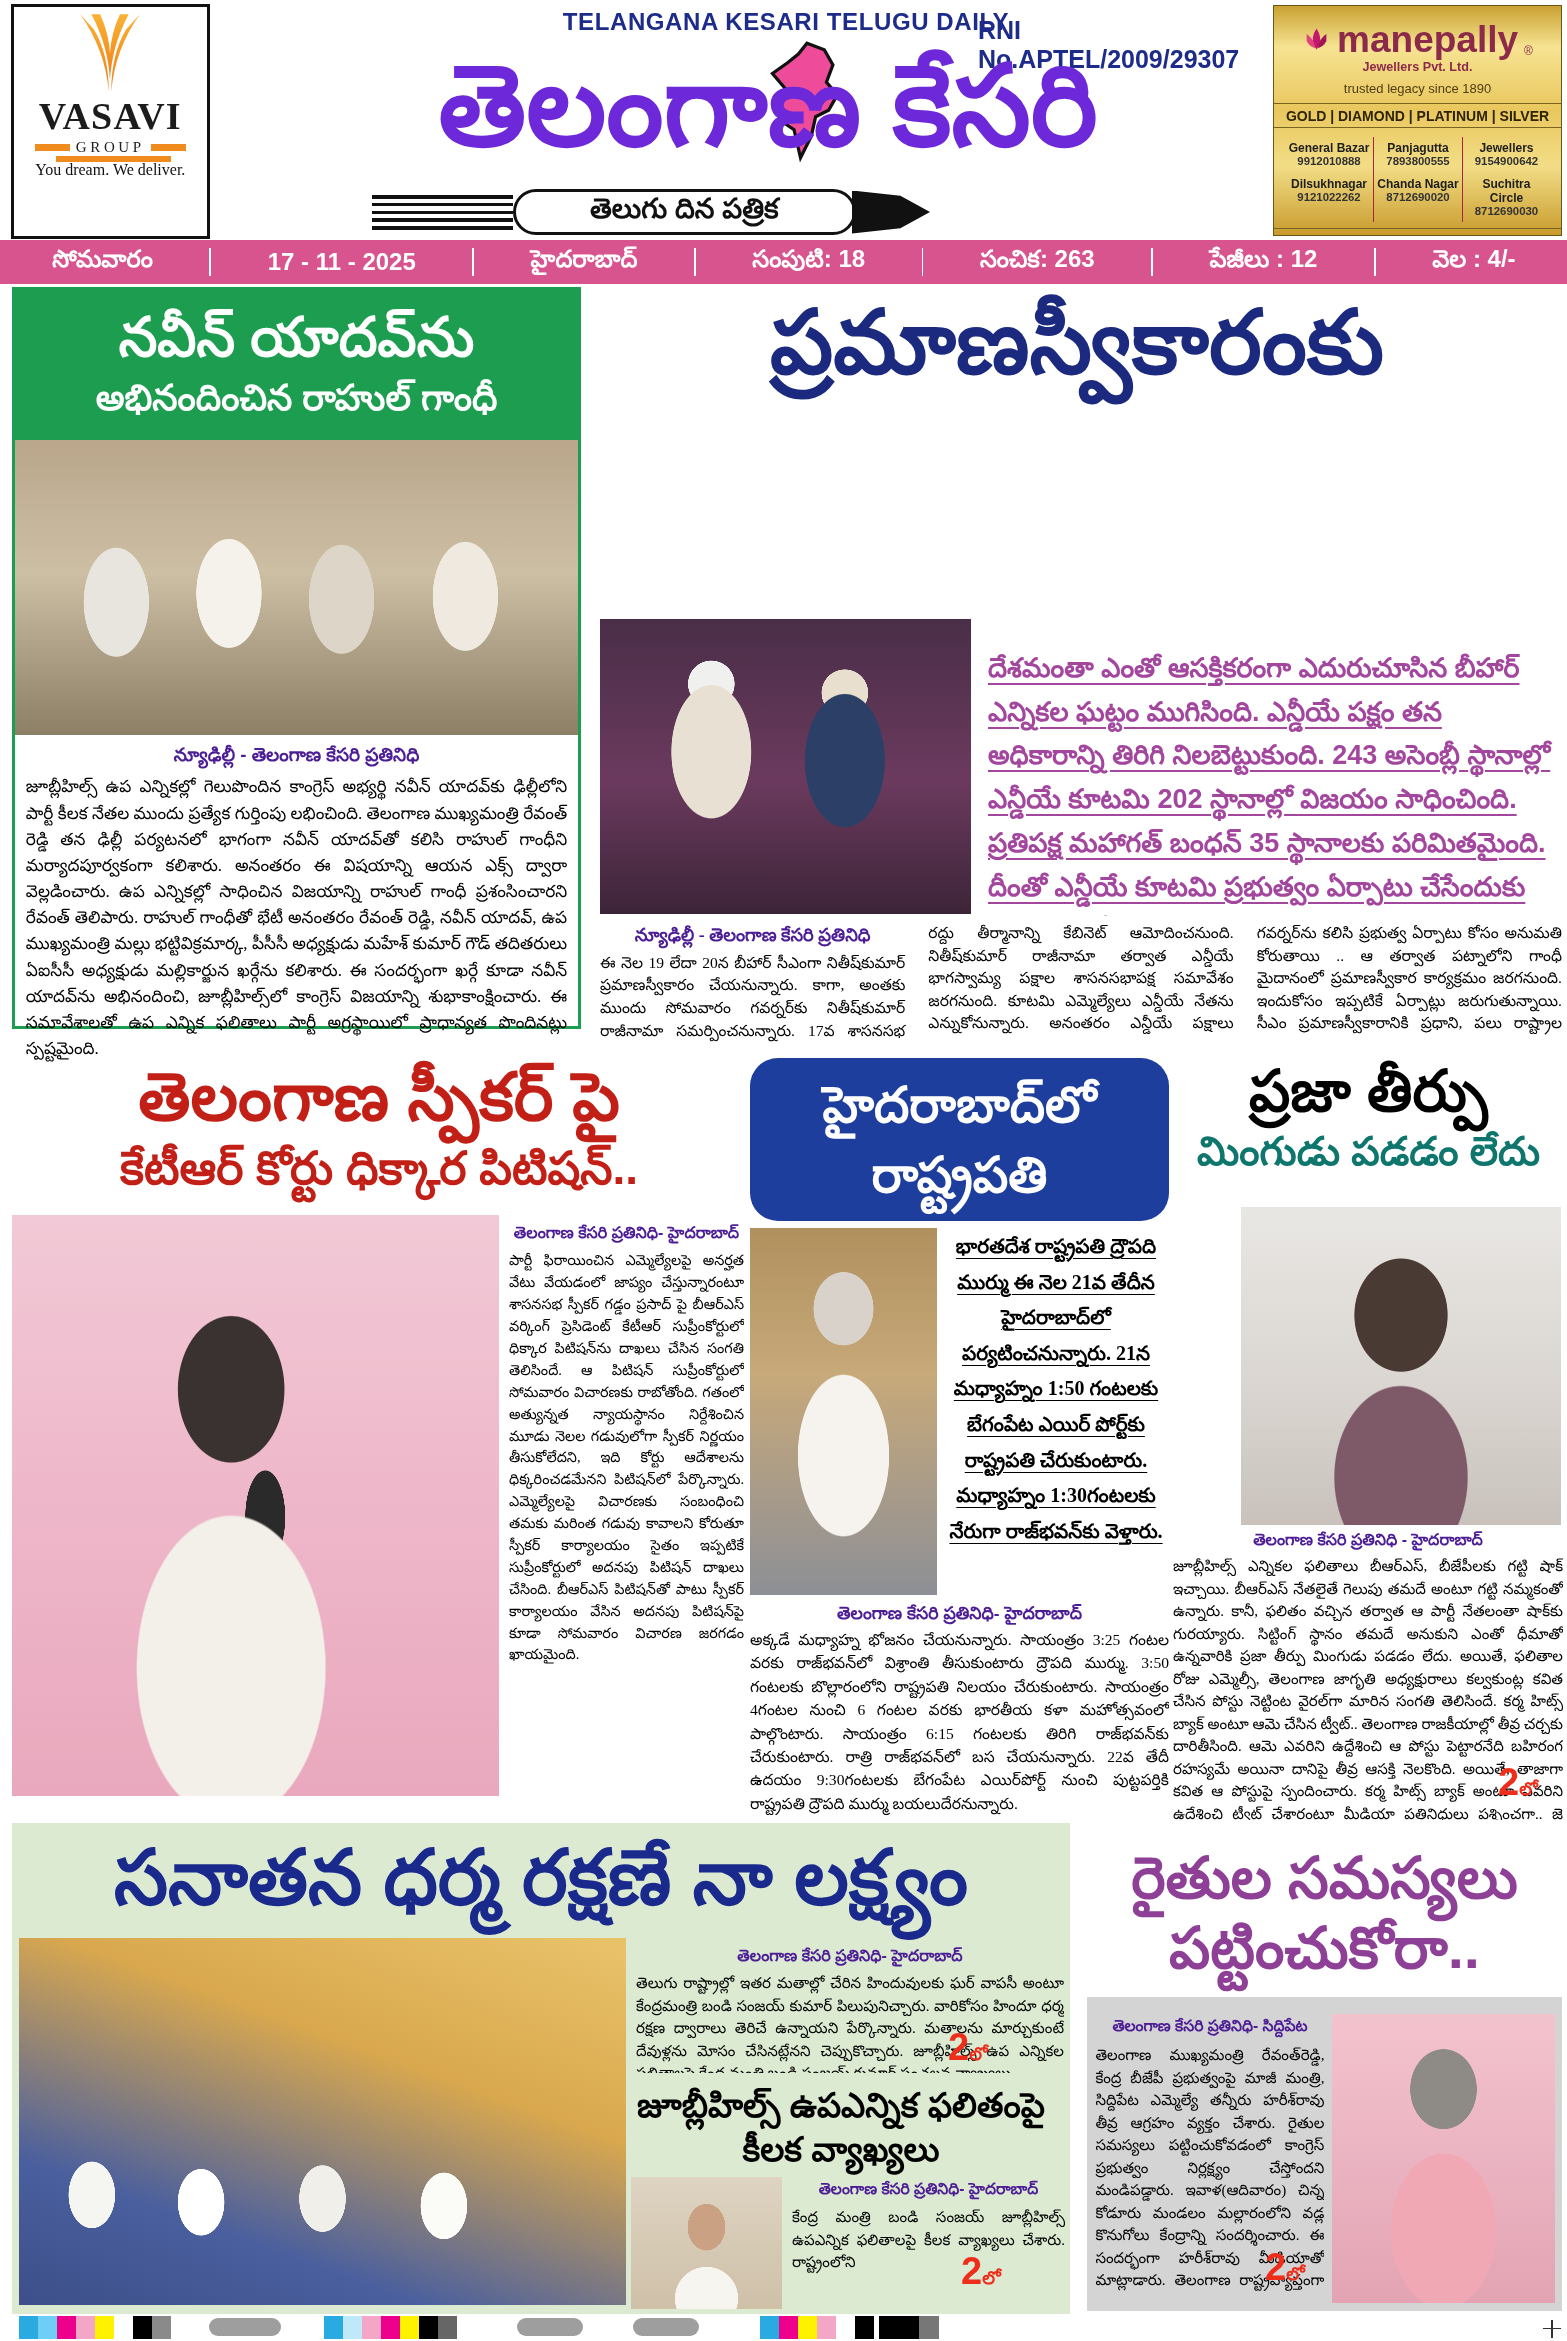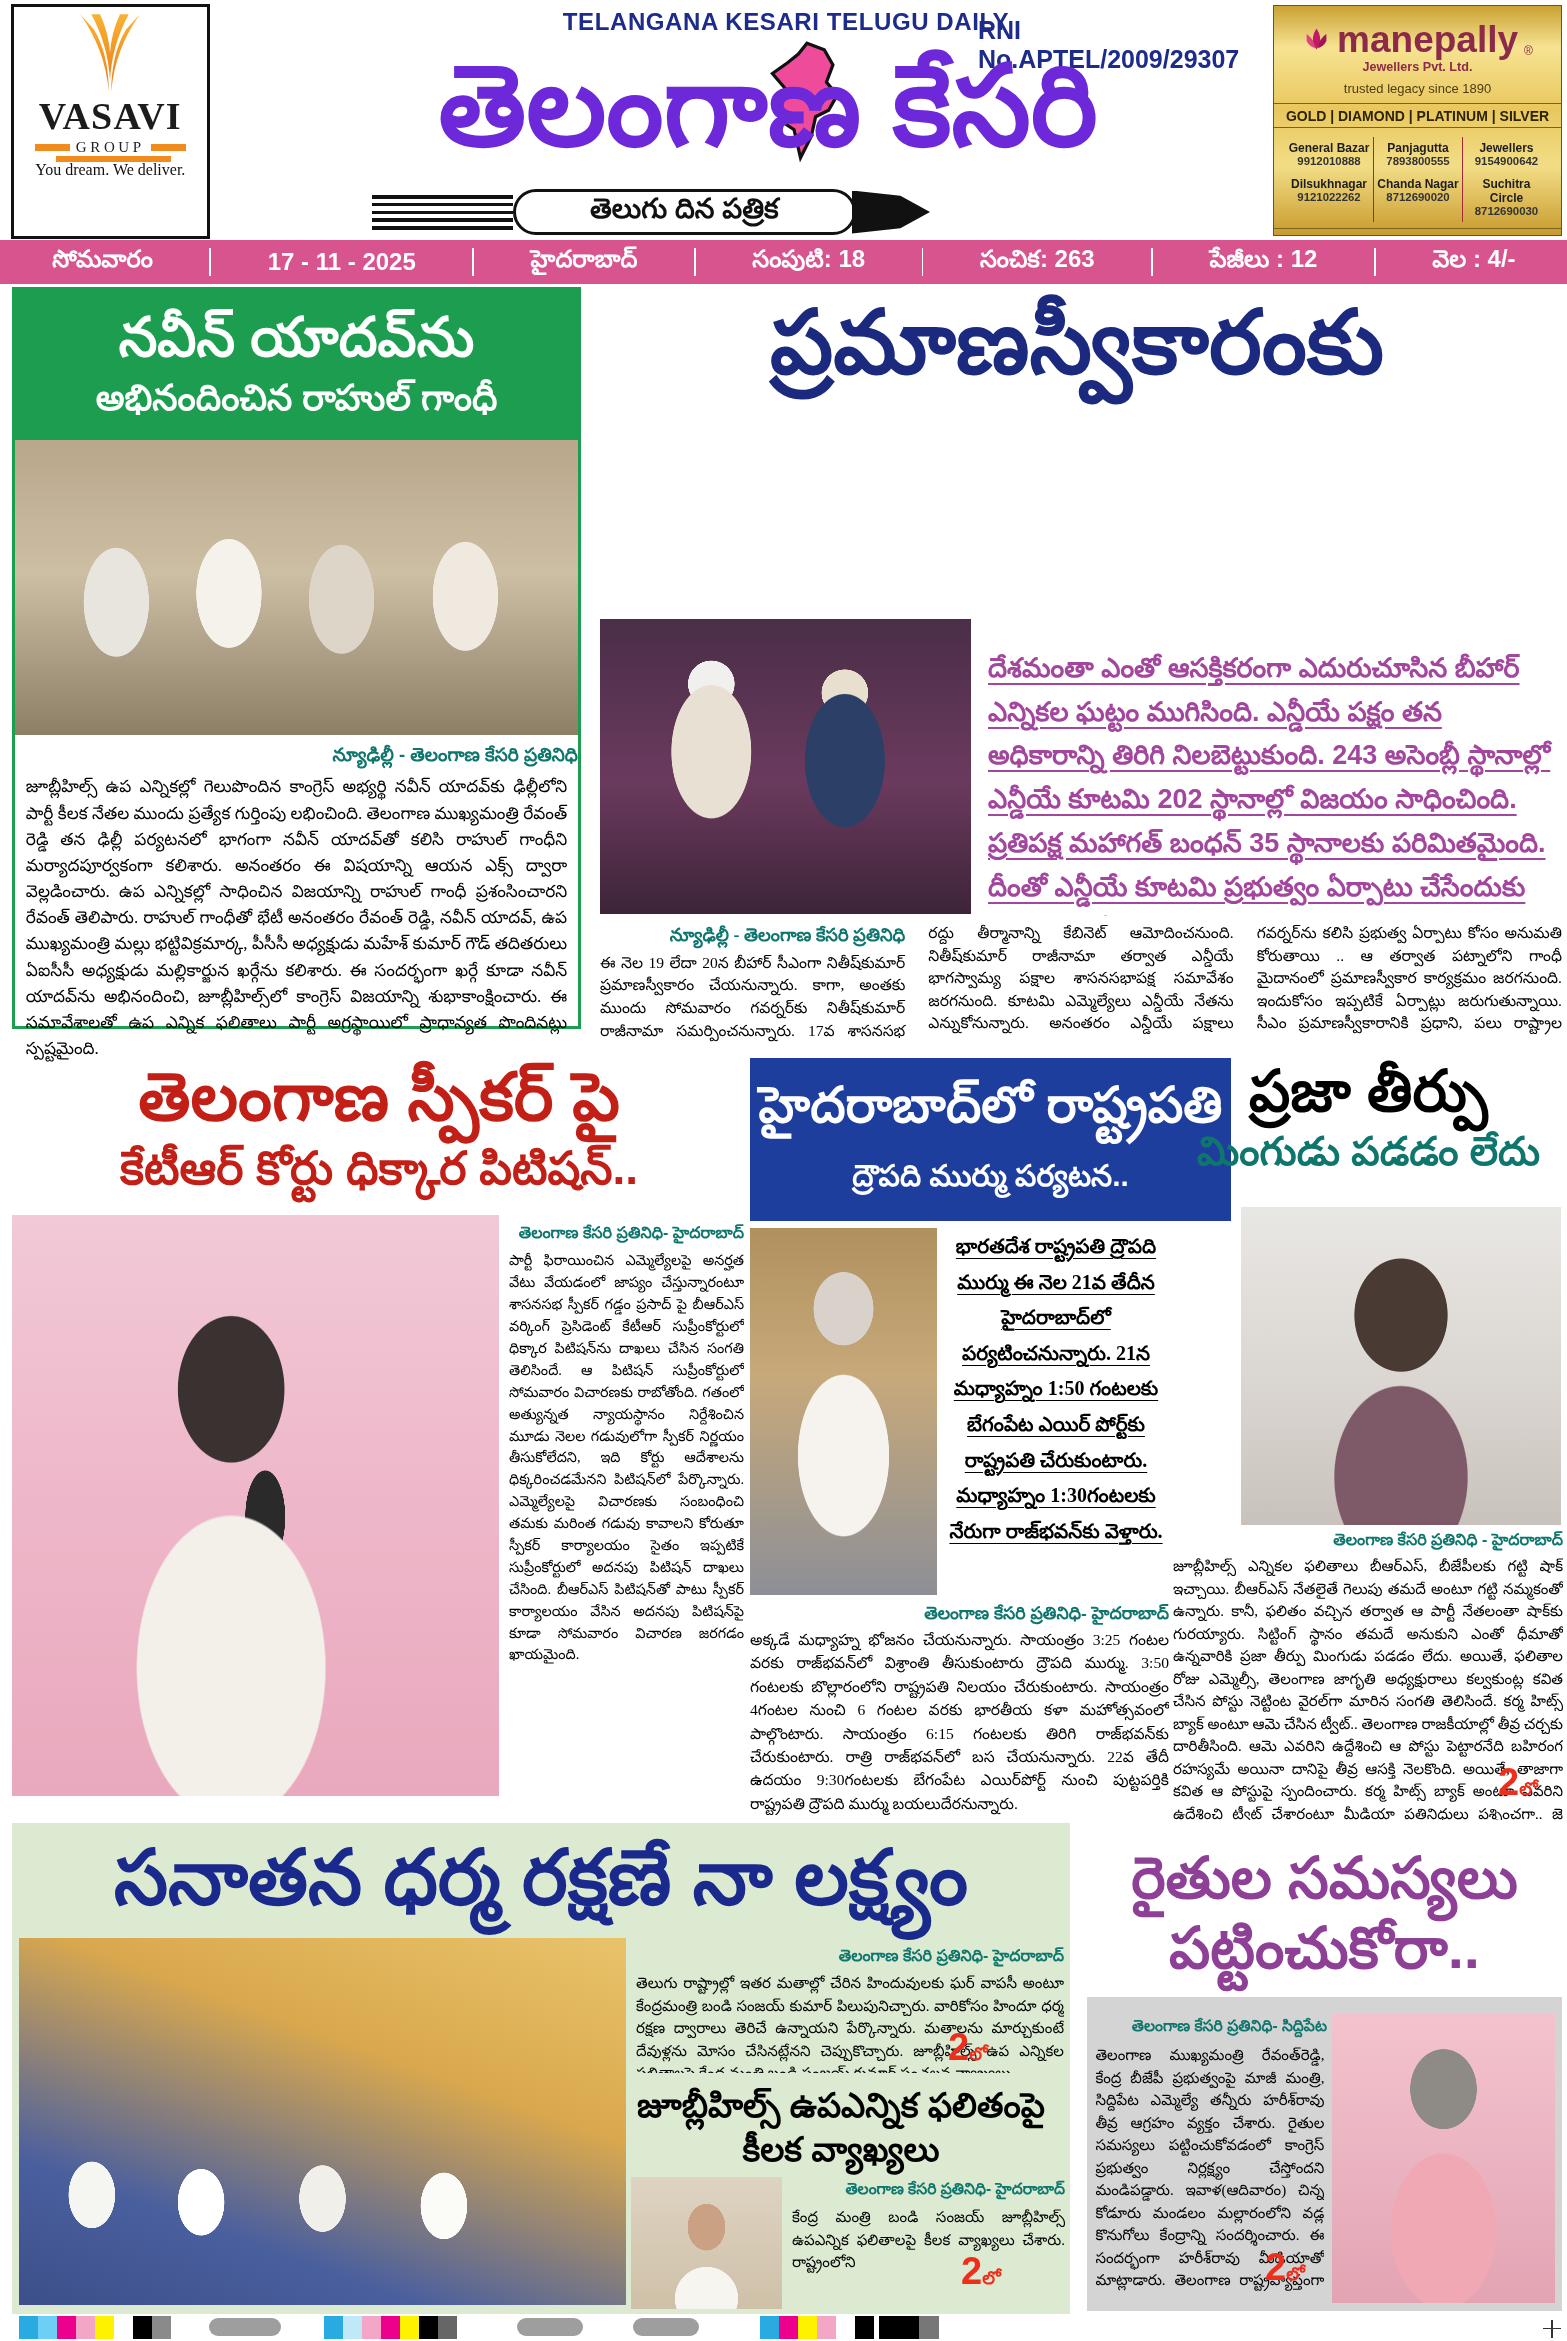--- a/index.html
+++ b/index.html
@@ -40,21 +40,21 @@
   .b-name { font-size:12px; font-weight:bold; color:#1d1d1d; }
   .b-phone { font-size:11.4px; font-weight:bold; color:#333; }
   .ad-web { margin-top:6px; font-size:11.4px; font-weight:bold; color:#7c1d1d; border-top:1.2px solid #7a621f; padding-top:4.8px; }
 
   
   .datebar { position:absolute; left:0; top:240px; width:1568px; height:44px; background:#d7548f; display:flex; align-items:center; justify-content:space-around; padding:0 24px; }
   .db-item { color:#fff; font-size:24px; font-weight:bold; white-space:nowrap; }
   .db-sep { width:1.8px; height:28px; background:#fff; }
 
   
-  .dateline { color:#0f766e; font-weight:bold; text-align:right; }
+  .dateline { color:#4c1d95; font-weight:bold; text-align:center; }
   .body-text { color:#000; text-align:justify; font-family:"Liberation Serif","DejaVu Serif",serif; overflow:hidden; }
   .photo { background-color:#cbb79a; }
   .jump { color:#ee2d1a; font-weight:bold; line-height:1; white-space:nowrap; }
   .jump .big { font-size:38px; }
   .jump .small { font-size:18px; }
 
   
   .rahul { position:absolute; left:12px; top:287px; width:569px; height:742px; border:3.6px solid #1d9d50; background:#fff; }
   .rahul-head { background:#1d9d50; color:#fff; text-align:center; padding:15.6px 4.8px 13px; }
   .rahul-h1 { font-size:55px; font-weight:bold; line-height:1.15; }
@@ -89,21 +89,21 @@
   .spk-photo { position:absolute; left:12px; top:1215px; width:487px; height:581px; background:
      radial-gradient(96px 132px at 45% 30%, #3a3230 0 55%, transparent 56%),
      radial-gradient(156px 252px at 45% 78%, #f3f0ea 0 60%, transparent 61%),
      radial-gradient(36px 84px at 52% 52%, #2a2a2a 0 55%, transparent 56%),
      linear-gradient(180deg,#f2c9d6 0%,#eeb7c9 50%,#e9a8bd 100%); }
   .spk-col { position:absolute; left:509px; top:1222px; width:235px; height:575px; }
   .spk-col .dateline { font-size:16px; line-height:1.4; margin-bottom:6px; }
   .spk-col .body-text { font-size:14.4px; line-height:1.52; height:516px; }
 
   
-  .pres-box { position:absolute; left:750px; top:1058px; width:481px; height:163px; background:#1e3e9e; color:#fff; text-align:center; }
+  .pres-box { position:absolute; left:750px; top:1058px; width:419px; height:163px; background:#1e3e9e; color:#fff; text-align:center;border-radius:28px; }
   .pres-h1 { font-size:50px; font-weight:bold; margin-top:18px; }
   .pres-h2 { font-size:30px; font-weight:bold; margin-top:13px; }
   .pres-photo { position:absolute; left:750px; top:1228px; width:187px; height:367px; background:
      radial-gradient(54px 66px at 50% 22%, #d9d2cb 0 55%, transparent 56%),
      radial-gradient(78px 138px at 50% 62%, #f6f3ee 0 58%, transparent 59%),
      linear-gradient(180deg,#b0905d 0%,#c7a97a 40%,#8d8f96 100%); }
   .pres-intro { position:absolute; left:944px; top:1229px; width:224px; height:366px; text-align:center; font-size:20px; line-height:1.78; font-weight:bold; color:#000;
      font-family:"Liberation Serif","DejaVu Serif",serif; text-decoration:underline; text-decoration-thickness:1.2px; text-underline-offset:4.8px; overflow:hidden; }
   .pres-dateline { position:absolute; left:750px; top:1603px; width:419px; font-size:17.4px; }
   .pres-body { position:absolute; left:750px; top:1628px; width:419px; height:187px; font-size:15.6px; line-height:1.5; }

